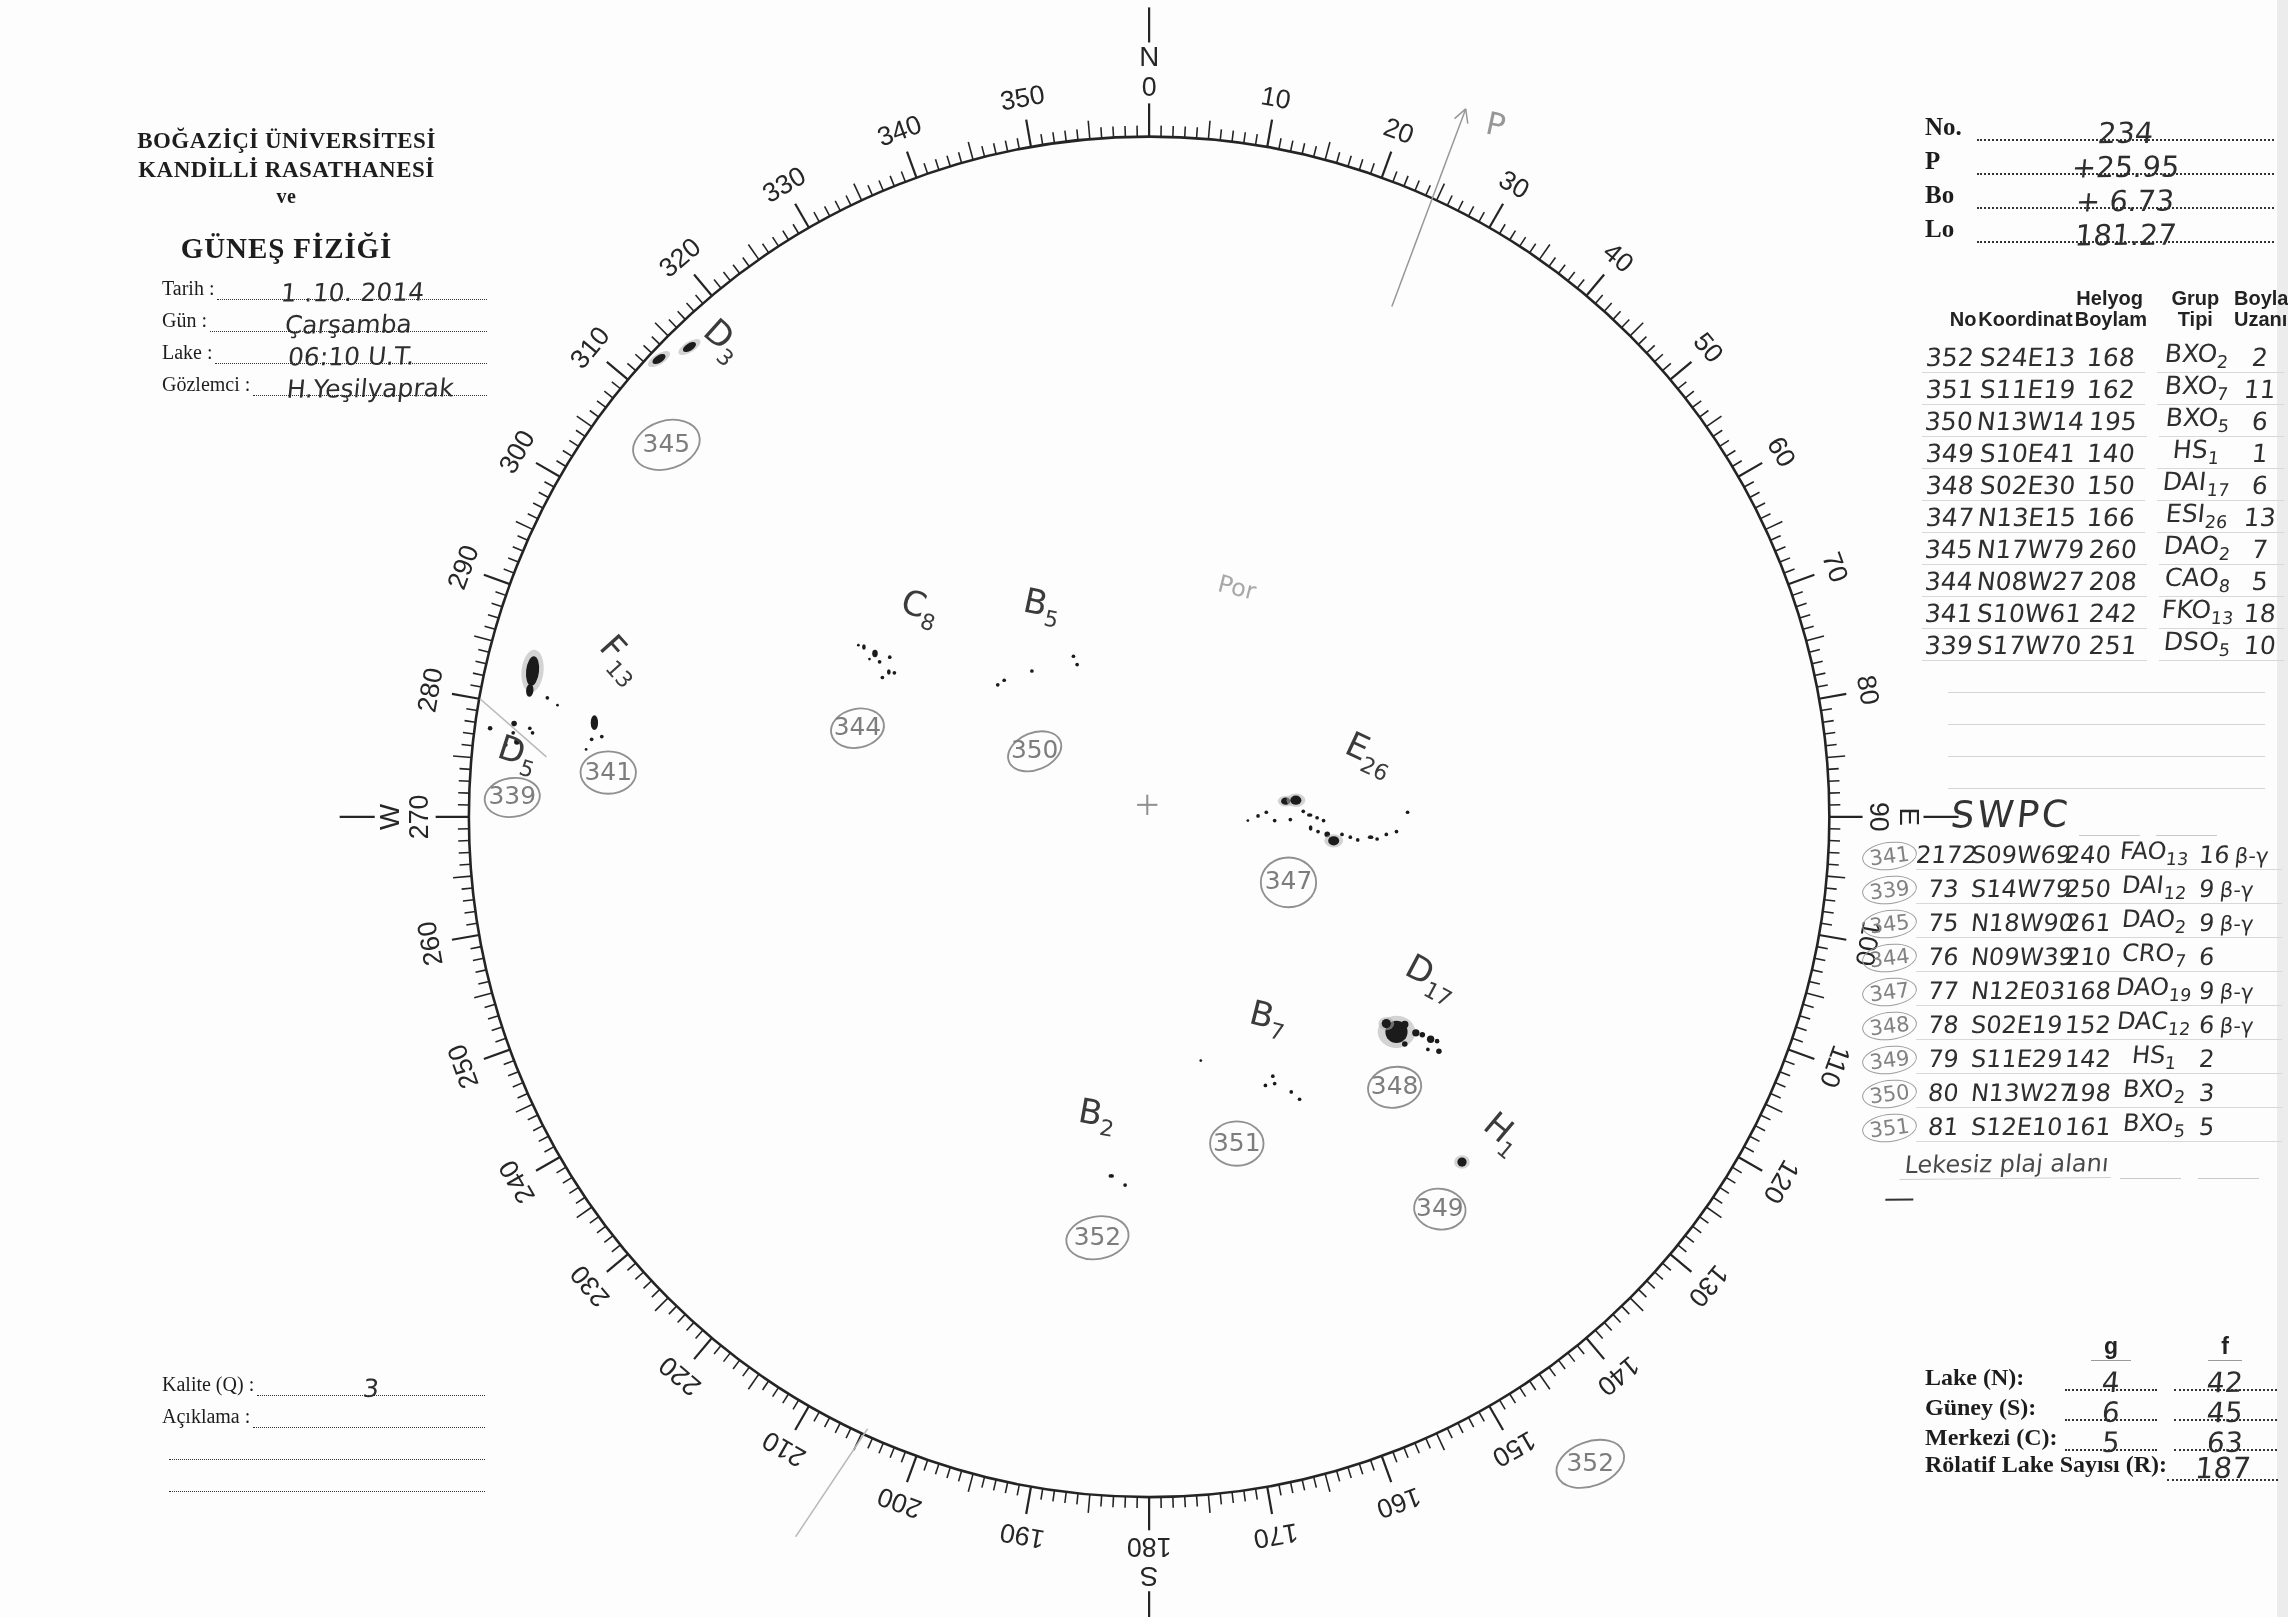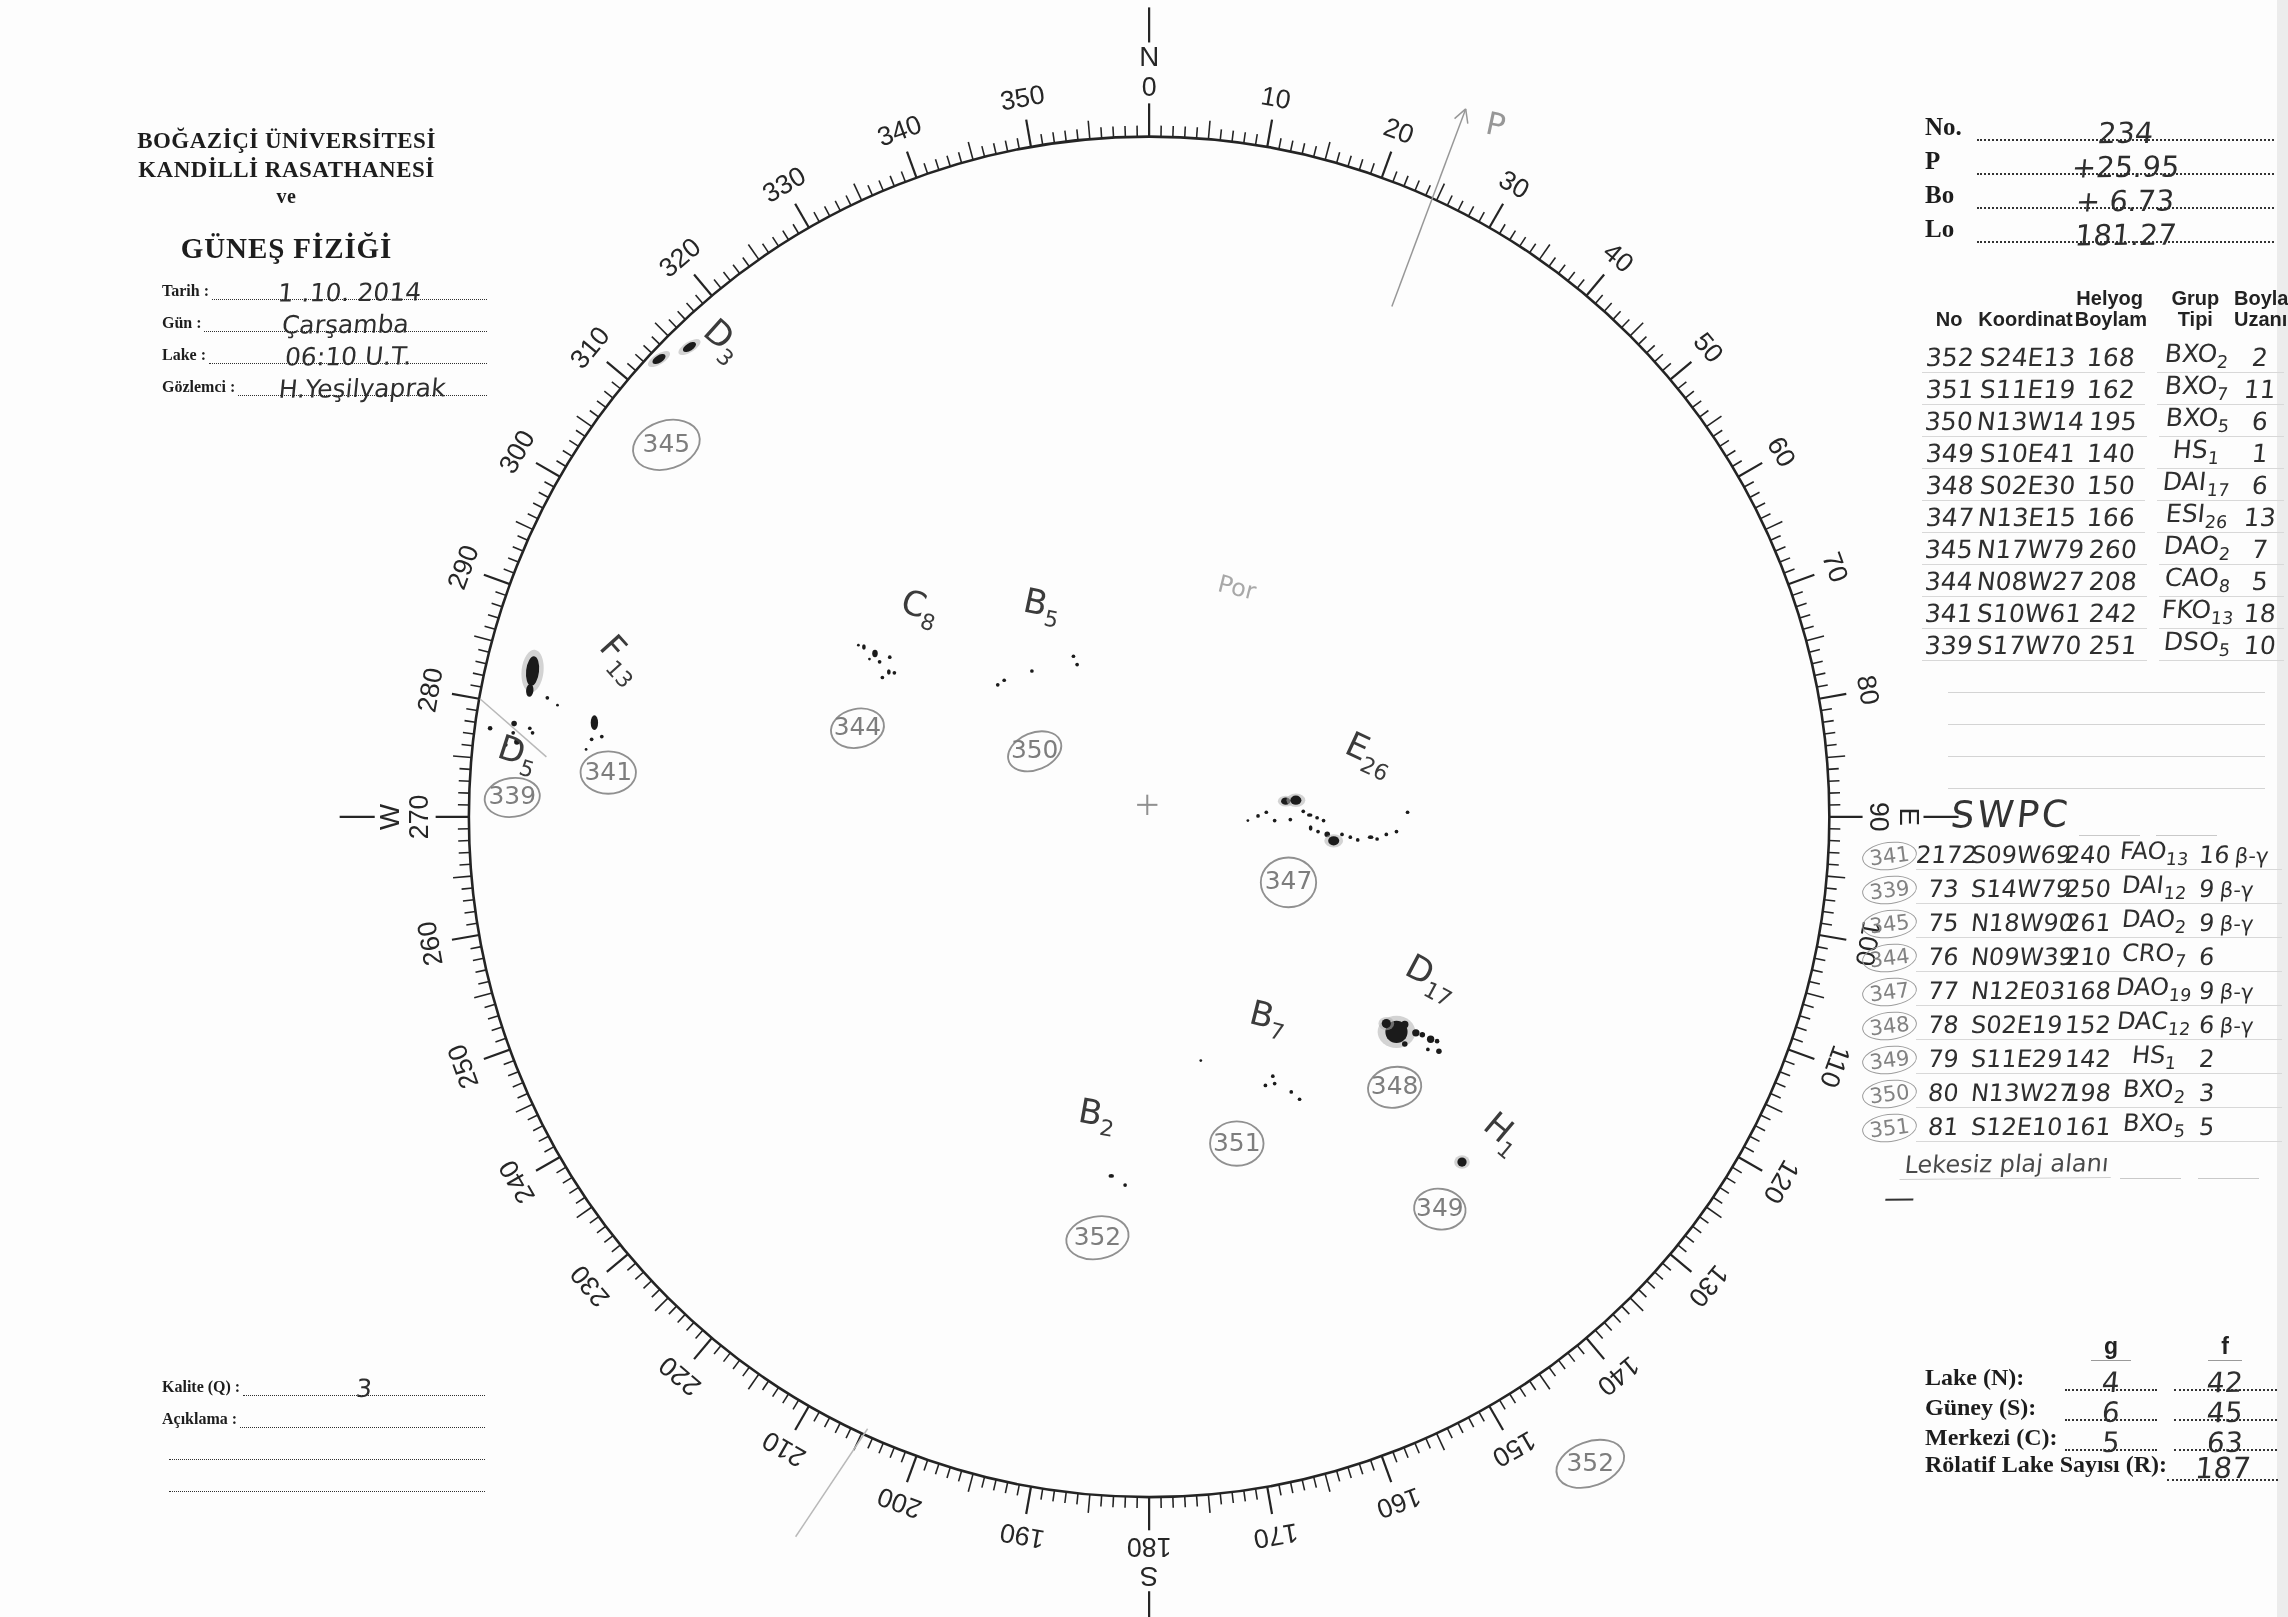--- a/index.html
+++ b/index.html
@@ -14,36 +14,36 @@
 
   
   .inst{position:absolute;left:102px;top:78px;width:369px;text-align:center;margin-top:48px;}
   .inst-line{font-weight:bold;font-size:23px;line-height:29px;letter-spacing:0.5px;}
   .inst-line.small{font-size:20px;line-height:24px;}
   .form-title{font-weight:bold;font-size:29px;letter-spacing:0.9px;margin-top:24px;}
 
   
   .obs{position:absolute;left:162px;top:268px;width:325px;}
   .o-row{display:flex;align-items:flex-end;height:32px;}
-  .o-label{font-weight:bold;font-size:16px;white-space:nowrap;margin-right:2.8px;}
+  .o-label{font-weight:normal;font-size:20px;white-space:nowrap;margin-right:2.8px;}
   .o-dot{flex:1;border-bottom:1.8px dotted #2f2f2f;display:flex;justify-content:center;}
   .o-dot .hand{font-size:25px;margin-bottom:-8.3px;}
 
   
   .params{position:absolute;left:1925px;top:107px;width:349px;}
   .p-row{display:flex;align-items:flex-end;height:34px;}
   .p-label{width:52px;font-weight:bold;font-size:25px;}
   .p-dot{flex:1;border-bottom:2.3px dotted #333;display:flex;justify-content:center;}
   .p-dot .hand{font-size:29px;margin-bottom:-11px;}
 
   
   .gtable{position:absolute;left:1922px;top:288px;width:362px;}
   .gt-head{display:flex;align-items:flex-end;font-family:"Liberation Sans",sans-serif;
            font-weight:bold;font-size:20px;line-height:21px;color:#222;text-align:center;margin-bottom:11px;}
-  .gc1{width:57px;}.gc2{width:103px;}.gc3{width:70px;}.gc4{width:81px;margin-left:12px;}.gc5{width:50px;}
+  .gc1{width:57px;text-align:right;}.gc2{width:103px;}.gc3{width:70px;}.gc4{width:81px;margin-left:12px;}.gc5{width:50px;}
   .gt-row{display:flex;align-items:flex-end;height:32px;}
   .gt-cell{border-bottom:0.9px solid #d8d8d8;font-size:25px;text-align:center;}
   .gt-blank{height:31px;border-bottom:0.9px solid #d4d4d4;margin-left:26px;width:317px;}
   .hs{display:inline-block;transform:skewX(-6deg);font-family:"DejaVu Sans",sans-serif;color:#2e2e2e;}
   .sub{font-size:17.5px;vertical-align:-6.5px;}
 
   
   .swpc{position:absolute;left:1862px;top:794px;width:426px;}
   .swpc-title-row{display:flex;align-items:flex-end;height:42px;margin-left:89px;}
   .swpc-title{font-size:37px;letter-spacing:2.8px;color:#333;}

